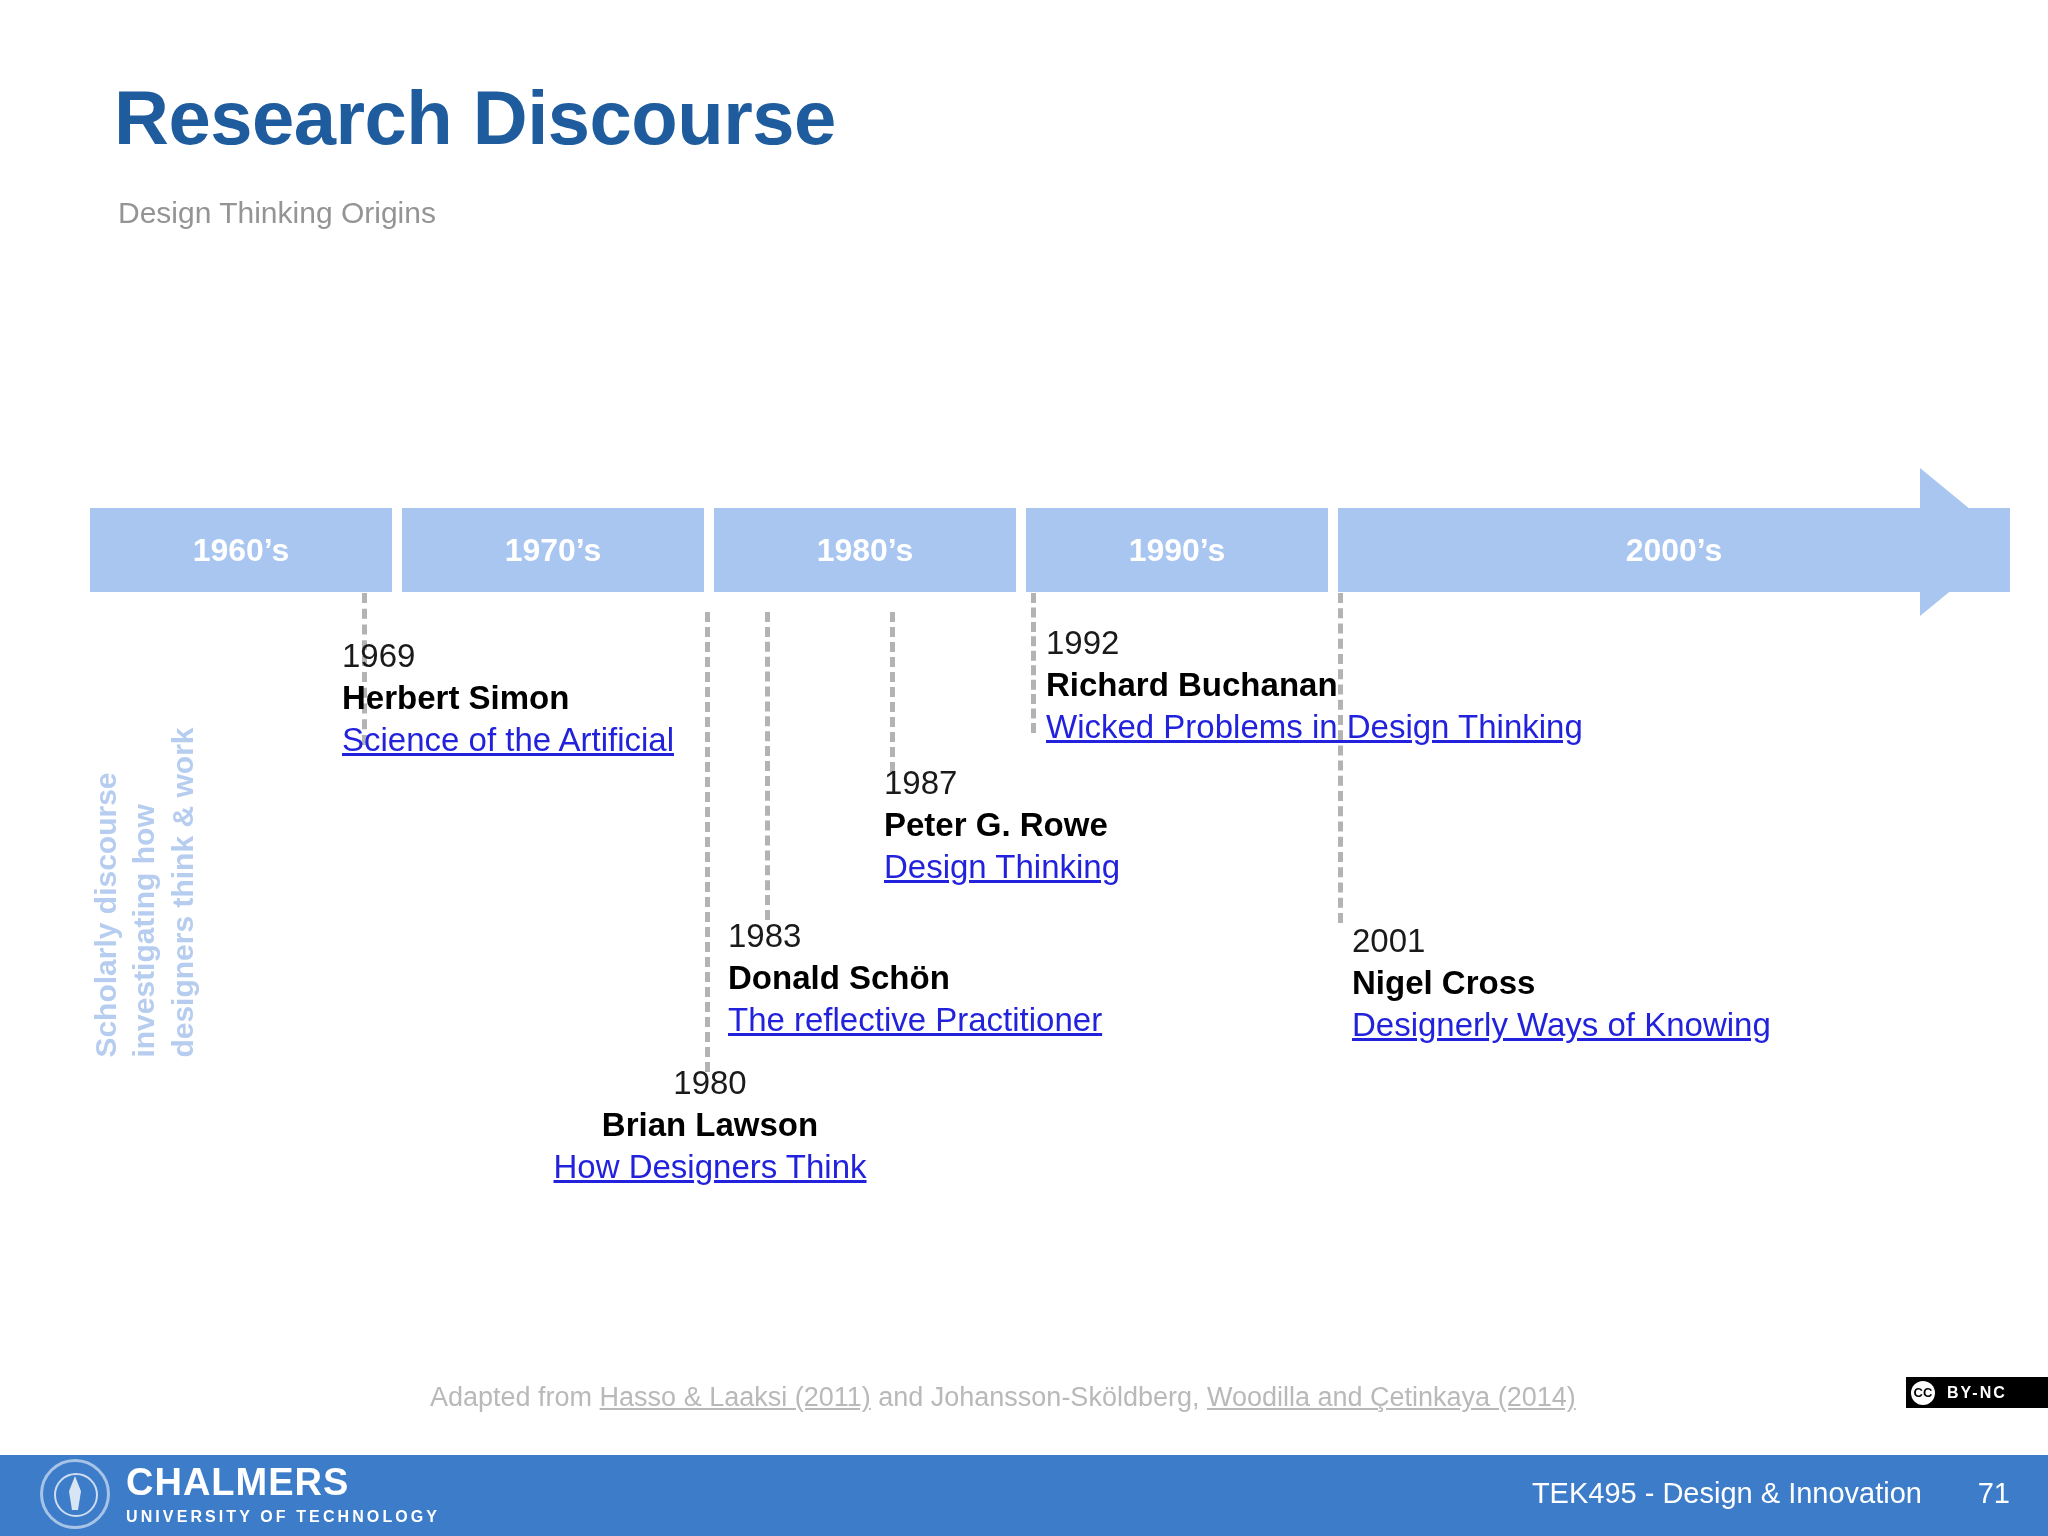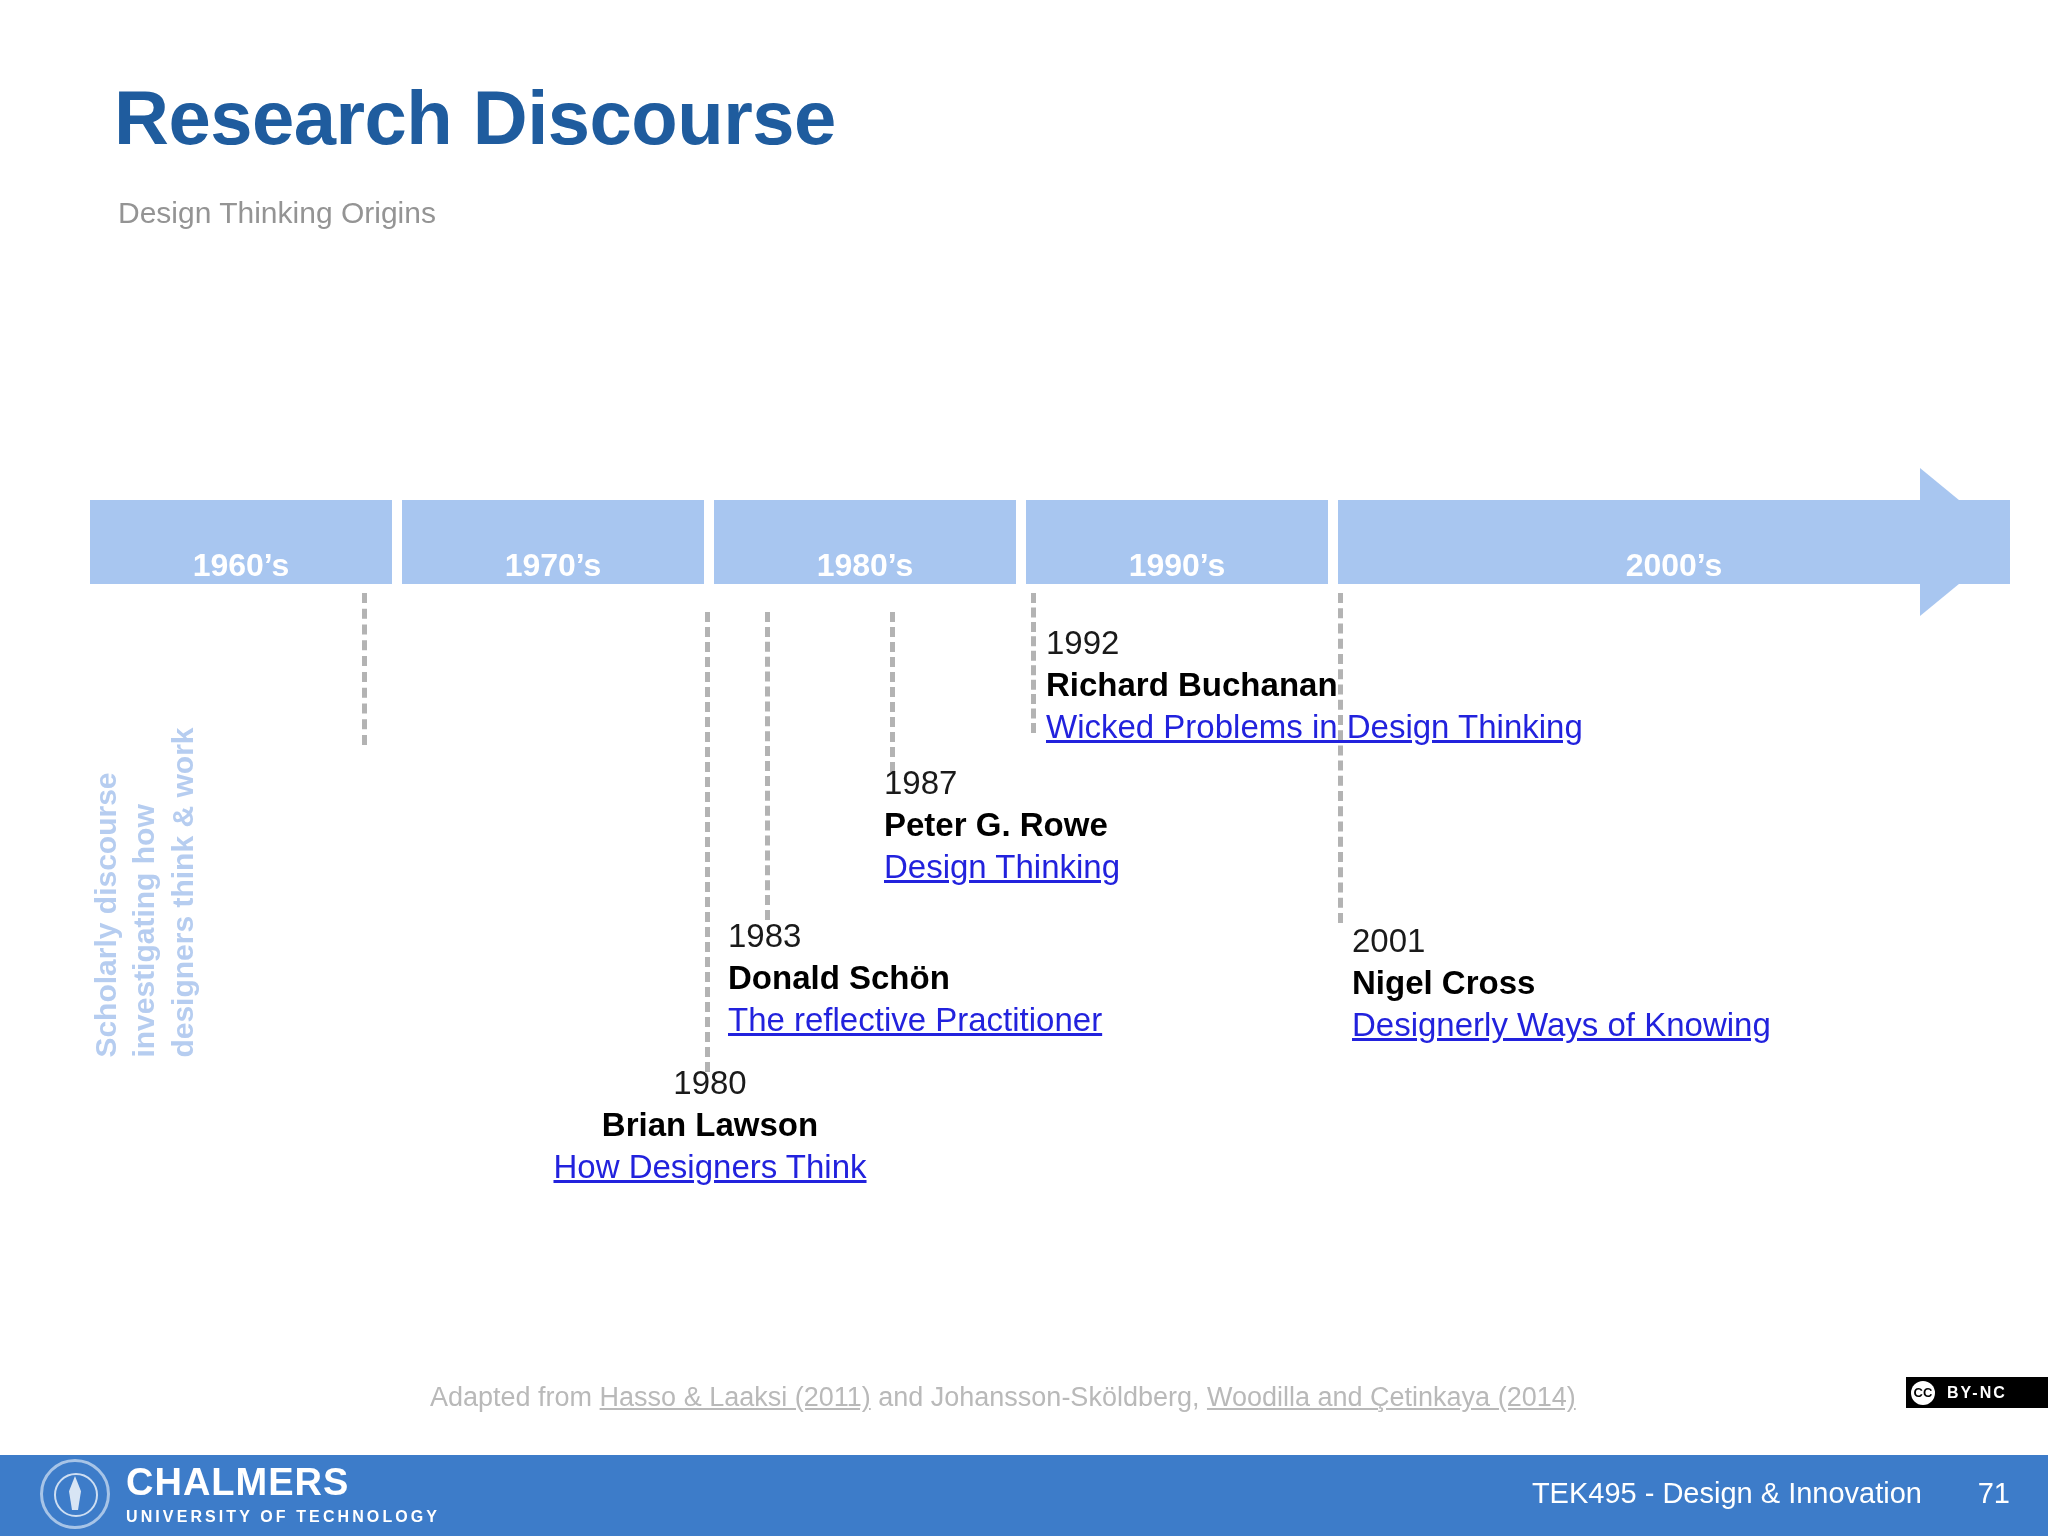--- a/index.html
+++ b/index.html
@@ -43,28 +43,28 @@
   
   .timeline {
     position: absolute;
     left: 90px;
     top: 500px;
     width: 1920px;
     height: 84px;
   }
   .decade {
     position: absolute;
-    top: 0;
+    top: 8px;
     height: 84px;
     background: #a8c6f0;
     color: #ffffff;
     font-size: 32px;
     font-weight: bold;
     display: flex;
-    align-items: flex-end;
+    align-items: center;
     justify-content: center;
     box-sizing: border-box;
   }
   .arrow-head {
     position: absolute;
     top: -32px;
     right: 0;
     width: 0;
     height: 0;
     border-top: 74px solid transparent;
@@ -277,20 +277,25 @@
     <div class="arrow-head"></div>
   </div>
 
   <div class="dash" style="left:362px; top:593px;  height:152px;"></div>
   <div class="dash" style="left:705px; top:612px;  height:460px;"></div>
   <div class="dash" style="left:765px; top:612px;  height:308px;"></div>
   <div class="dash" style="left:890px; top:612px;  height:160px;"></div>
   <div class="dash" style="left:1031px;top:593px;  height:140px;"></div>
   <div class="dash" style="left:1338px;top:593px;  height:330px;"></div>
 
+  <div class="entry" style="left:342px; top:635px;">
+    <div class="year">1969</div>
+    <div class="person">Herbert Simon</div>
+    <div class="work">Science of the Artificial</div>
+  </div>
 
   <div class="entry" style="left:1046px; top:622px;">
     <div class="year">1992</div>
     <div class="person">Richard Buchanan</div>
     <div class="work">Wicked Problems in Design Thinking</div>
   </div>
 
   <div class="entry" style="left:884px; top:762px;">
     <div class="year">1987</div>
     <div class="person">Peter G. Rowe</div>

